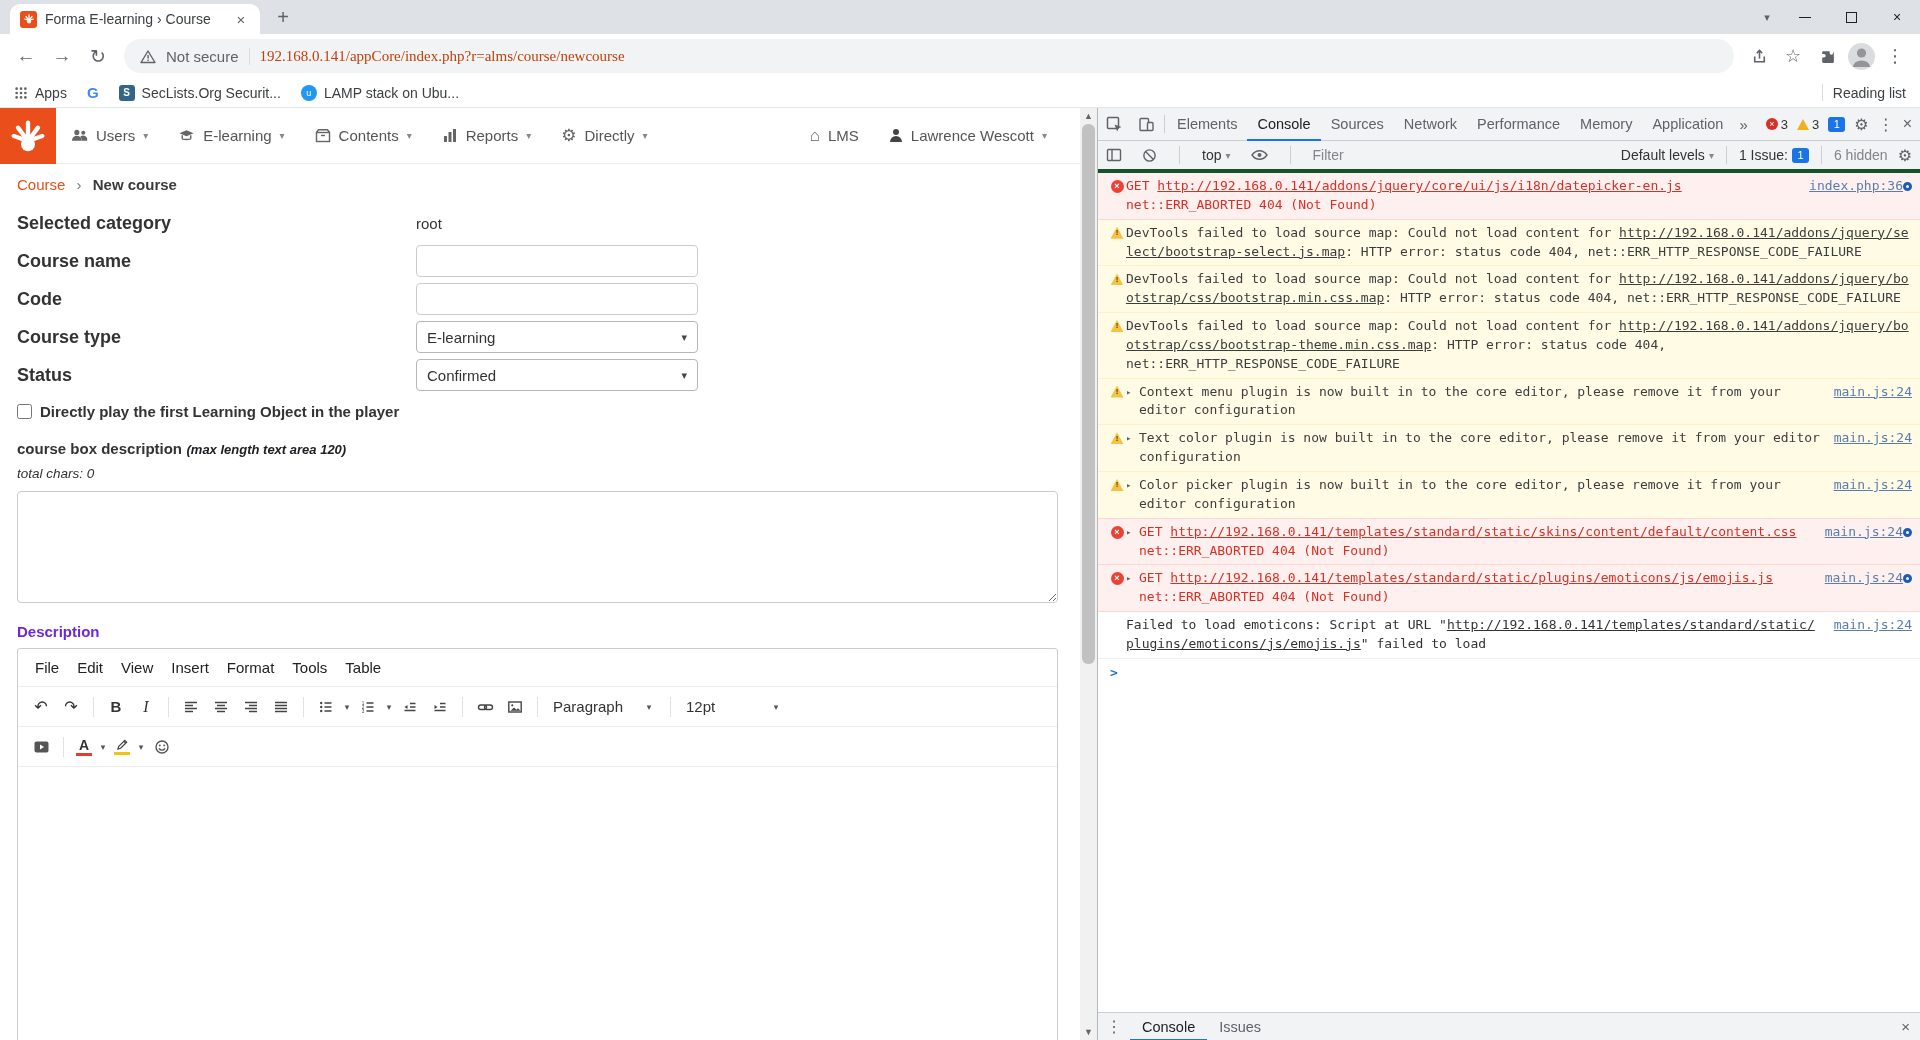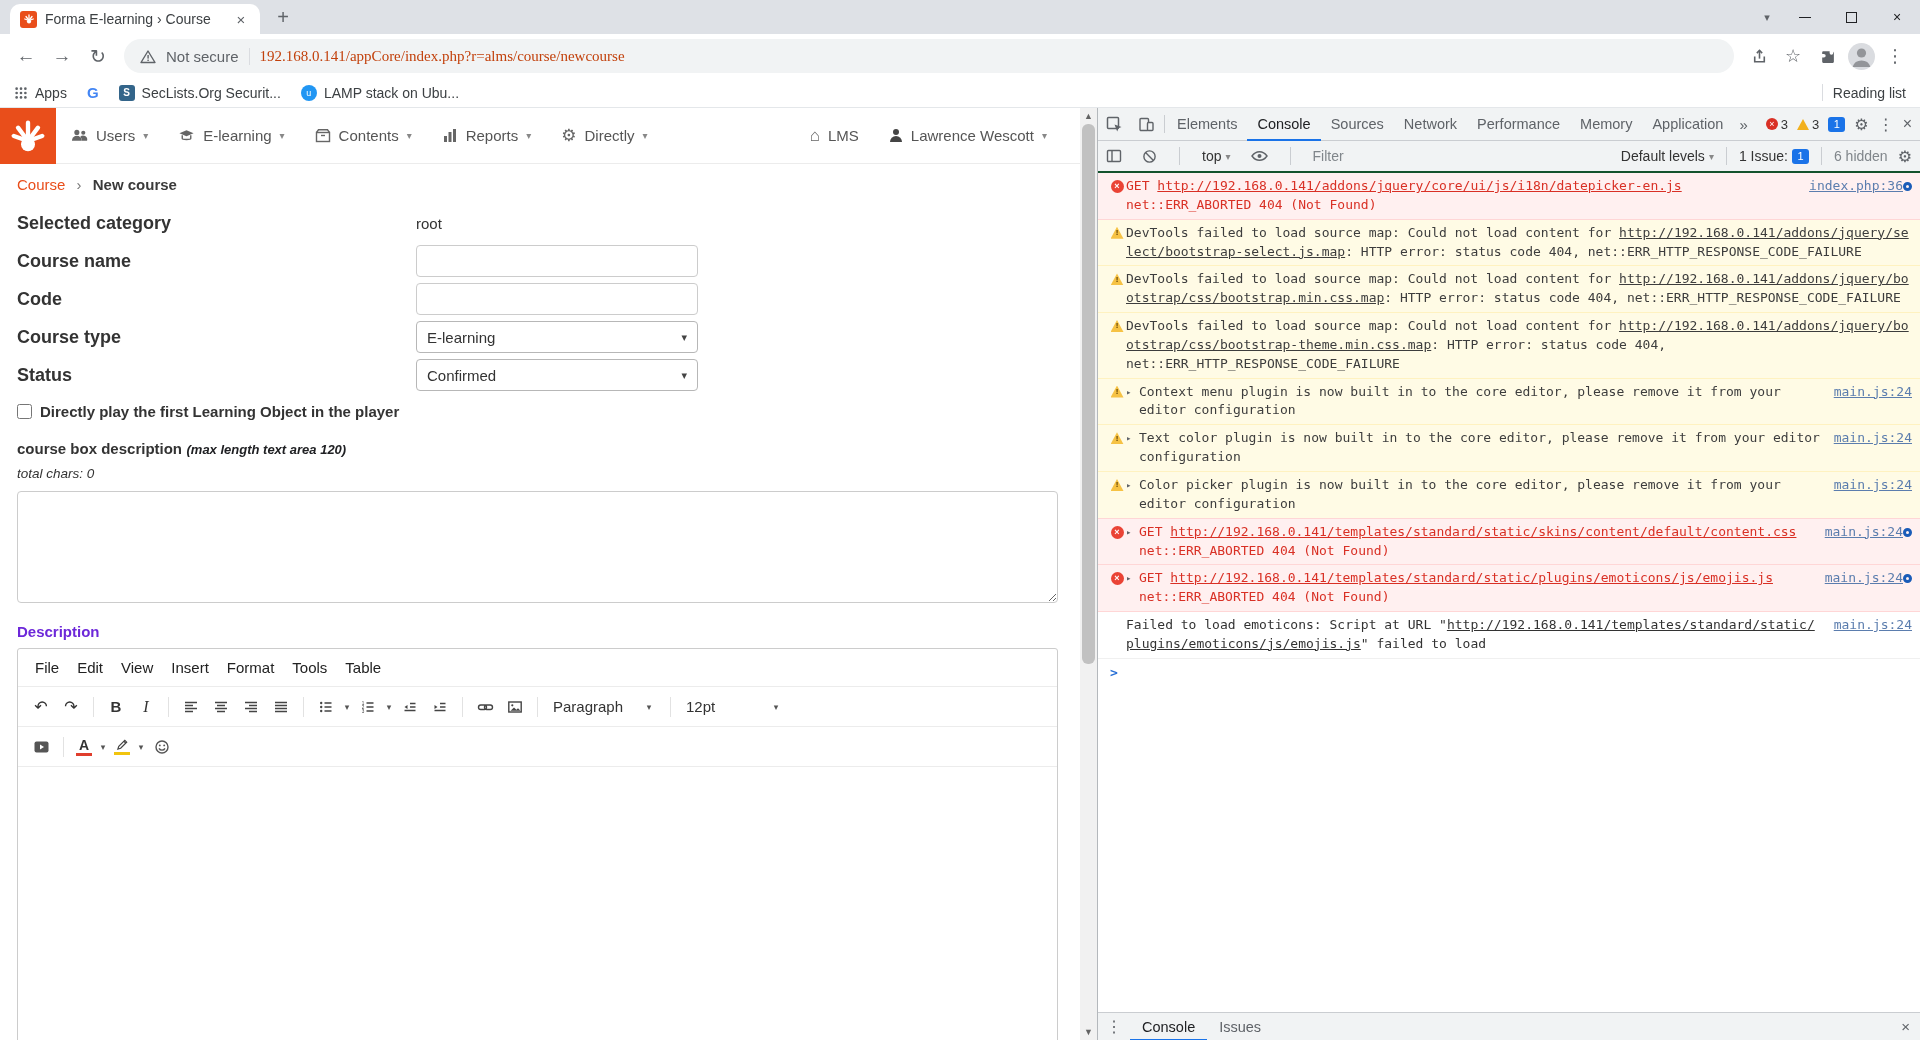--- a/index.html
+++ b/index.html
@@ -95,21 +95,21 @@
   .dt-tab { padding:0 10px; height:33px; display:flex; align-items:center; white-space:nowrap; }
   .dt-tab.active { color:#202124; border-bottom:2px solid #1a73e8; padding-top:2px; }
   .dt-more { padding:0 6px; font-size:15px; }
   .dt-right { margin-left:auto; display:flex; align-items:center; gap:9px; padding-right:8px; }
   .cnt { font-size:13px; color:#333; display:flex; align-items:center; gap:3px; }
   .dot-err { width:12px; height:12px; border-radius:50%; background:#d93025; color:#fff; font-size:9px; display:inline-flex; align-items:center; justify-content:center; }
   .tri-warn { width:0; height:0; border-left:6px solid transparent; border-right:6px solid transparent; border-bottom:11px solid #f2b01e; position:relative; display:inline-block; }
   .bubble { min-width:17px; height:15px; background:#1a73e8; border-radius:3px; color:#fff; font-size:11px; display:inline-flex; align-items:center; justify-content:center; padding:0 3px; }
   .gear, .kebab, .dt-x { color:#5f6368; font-size:16px; }
 
-  .dt-conbar { height:32px; background:#f1f3f4; border-bottom:2px solid #14532d; display:flex; align-items:center; gap:20px; padding:0 8px; font-size:14px; color:#333; }
+  .dt-conbar { height:32px; background:#f1f3f4; border-bottom:4px solid #14532d; display:flex; align-items:center; gap:20px; padding:0 8px; font-size:14px; color:#333; }
   .ctx { display:flex; align-items:center; gap:4px; }
   .filter-in { border:none; background:transparent; outline:none; font-size:14px; width:240px; color:#333; }
   .filter-in::placeholder { color:#80868b; }
   .con-right { margin-left:auto; display:flex; align-items:center; gap:10px; }
   .hiddenlbl { color:#80868b; }
 
   .dt-msgs { flex:1; overflow:hidden; font-family:"DejaVu Sans Mono","Liberation Mono",monospace; font-size:13px; background:#fff; }
   .msg { display:flex; align-items:flex-start; padding:4px 8px 4px 10px; border-bottom:1px solid #f0f0f0; line-height:1.45; color:#333; }
   .msg.error { background:#fff0f0; border-bottom-color:#ffd6d6; border-top:1px solid #ffd6d6; margin-top:-1px; color:#d93025; }
   .msg.warning { background:#fffbe5; border-bottom-color:#fff2c0; color:#3d3d3d; }

